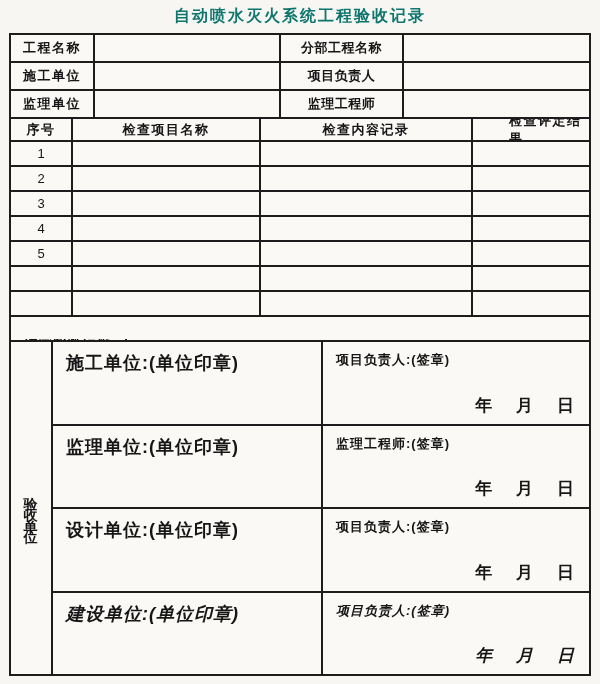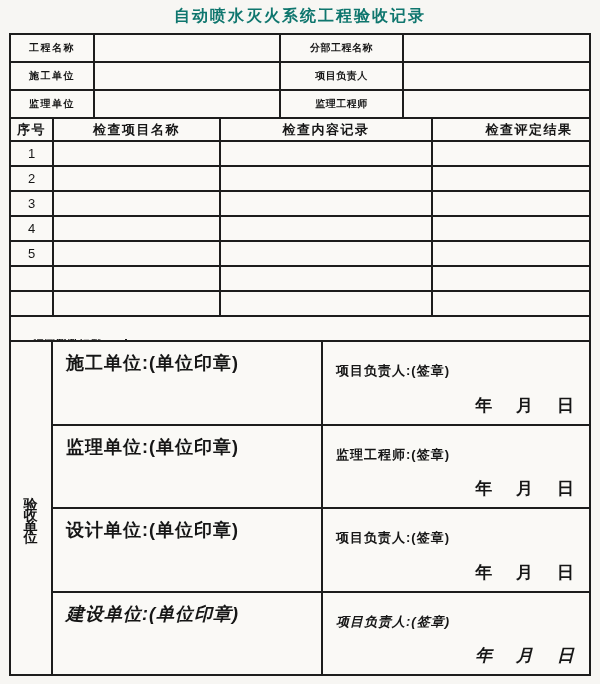--- a/index.html
+++ b/index.html
@@ -26,34 +26,34 @@
     display: flex; flex-direction: column;
   }
 
   .row { display: flex; border-bottom: 2px solid #1d1d1d; flex-shrink: 0; }
   .cell {
     display: flex; align-items: center;
     border-right: 2px solid #1d1d1d;
     overflow: hidden;
   }
   .cell.last { border-right: none; }
-  .lbl { justify-content: center; font-weight: bold; font-size: 10px; letter-spacing: 1.5px; }
+  .lbl { justify-content: center; font-weight: bold; font-size: 13px; letter-spacing: 1.5px; }
 
   
   .info-row { height: 28px; }
   .info-row .c1 { width: 84px; }
   .info-row .c2 { width: 186px; }
   .info-row .c3 { width: 123px; letter-spacing: 0.5px; }
   .info-row .c4 { flex: 1; }
 
   
   .insp-header { height: 23px; }
   .insp-row { height: 25px; }
-  .col-no { width: 43px; justify-content: center; font-size: 13px; }
-  .col-item { width: 167px; }
+  .col-no { width: 62px; justify-content: center; font-size: 13px; }
+  .col-item { width: 188px; }
   .col-record { width: 212px; }
   .col-result { flex: 1; padding-left: 36px; }
   .insp-header .cell { justify-content: center; font-weight: bold; font-size: 13px; letter-spacing: 1.5px; }
 
   
   .concl-row { height: 25px; }
   .concl-label { width: 116px; margin-top: 22px; }
   .concl-value { flex: 1; }
 
   
@@ -69,21 +69,21 @@
   .blocks { flex: 1; display: flex; flex-direction: column; }
   .block { flex: 1; display: flex; border-bottom: 2px solid #1d1d1d; }
   .block.last { border-bottom: none; font-style: italic; }
   .bleft {
     width: 270px; border-right: 2px solid #1d1d1d;
     padding: 9px 6px 0 13px;
     font-weight: bold; font-size: 18px; letter-spacing: 1px;
   }
   .bright {
     flex: 1; display: flex; flex-direction: column;
-    padding: 20px 14px 7px 13px;
+    padding: 9px 14px 7px 13px;
     font-weight: bold; font-size: 13px; letter-spacing: 1px;
   }
   .date {
     margin-top: auto; align-self: flex-end;
     white-space: pre; font-weight: bold; font-size: 17px; letter-spacing: 1px;
   }
 </style>
 </head>
 <body>
 

